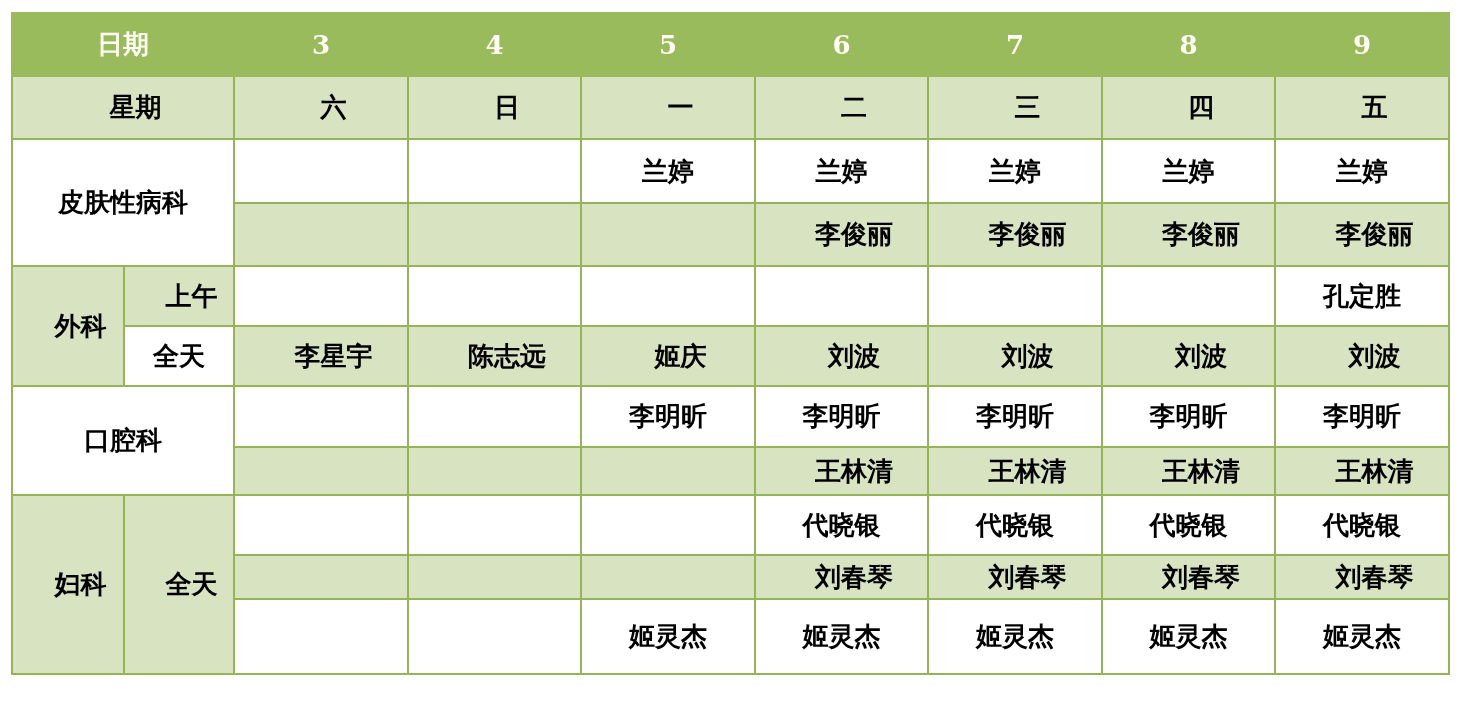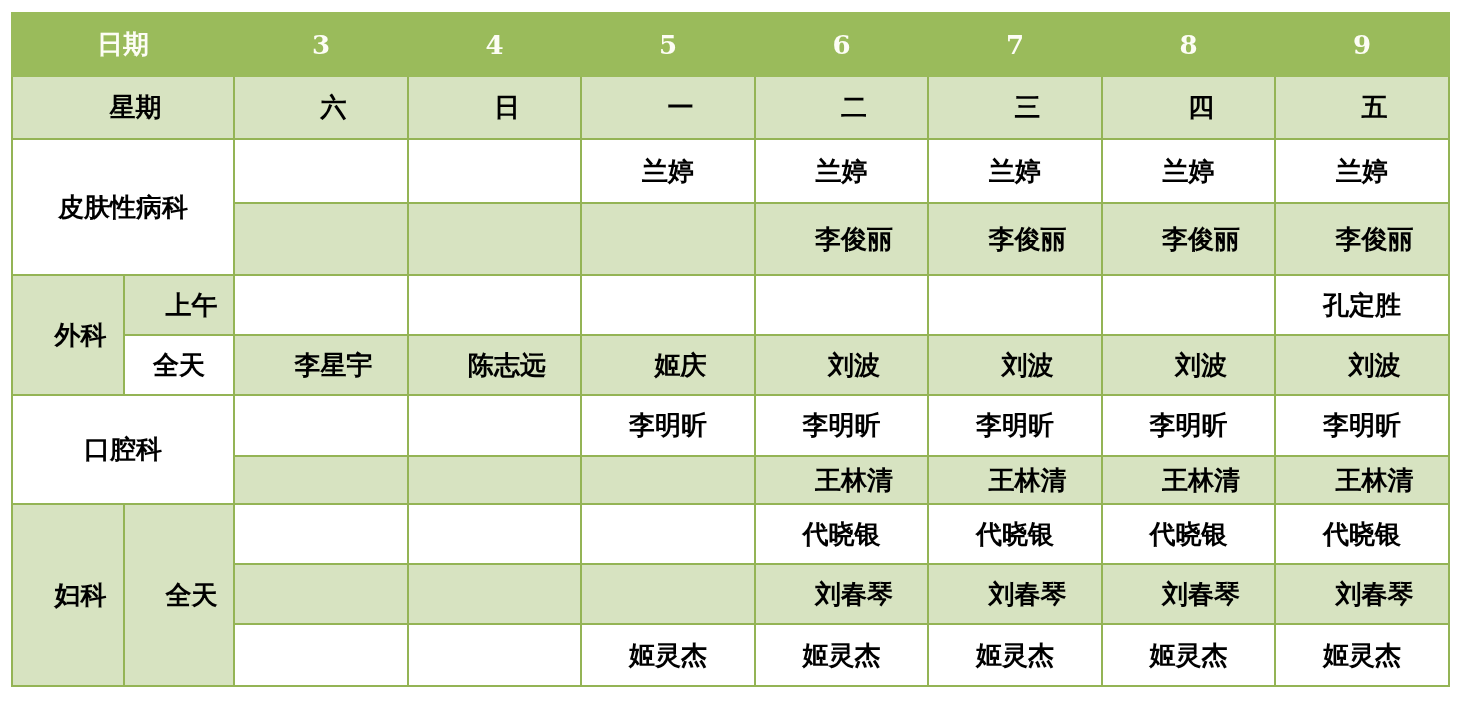--- a/index.html
+++ b/index.html
@@ -88,21 +88,21 @@
       <td colspan="2" rowspan="2">皮肤性病科</td>
       <td></td>
       <td></td>
       <td>兰婷</td>
       <td>兰婷</td>
       <td>兰婷</td>
       <td>兰婷</td>
       <td>兰婷</td>
     </tr>
 
-    <tr style="height:72px">
+    <tr style="height:63px">
       <td class="band-cell"></td>
       <td class="band-cell"></td>
       <td class="band-cell"></td>
       <td class="band-cell">李俊丽</td>
       <td class="band-cell">李俊丽</td>
       <td class="band-cell">李俊丽</td>
       <td class="band-cell">李俊丽</td>
     </tr>
 
     <tr style="height:60px">
@@ -154,31 +154,31 @@
       <td rowspan="3" class="band-cell">全天</td>
       <td></td>
       <td></td>
       <td></td>
       <td>代晓银</td>
       <td>代晓银</td>
       <td>代晓银</td>
       <td>代晓银</td>
     </tr>
 
-    <tr style="height:60px">
+    <tr style="height:44px">
       <td class="band-cell"></td>
       <td class="band-cell"></td>
       <td class="band-cell"></td>
       <td class="band-cell">刘春琴</td>
       <td class="band-cell">刘春琴</td>
       <td class="band-cell">刘春琴</td>
       <td class="band-cell">刘春琴</td>
     </tr>
 
-    <tr style="height:62px">
+    <tr style="height:75px">
       <td></td>
       <td></td>
       <td>姬灵杰</td>
       <td>姬灵杰</td>
       <td>姬灵杰</td>
       <td>姬灵杰</td>
       <td>姬灵杰</td>
     </tr>
   </tbody>
     </table>

